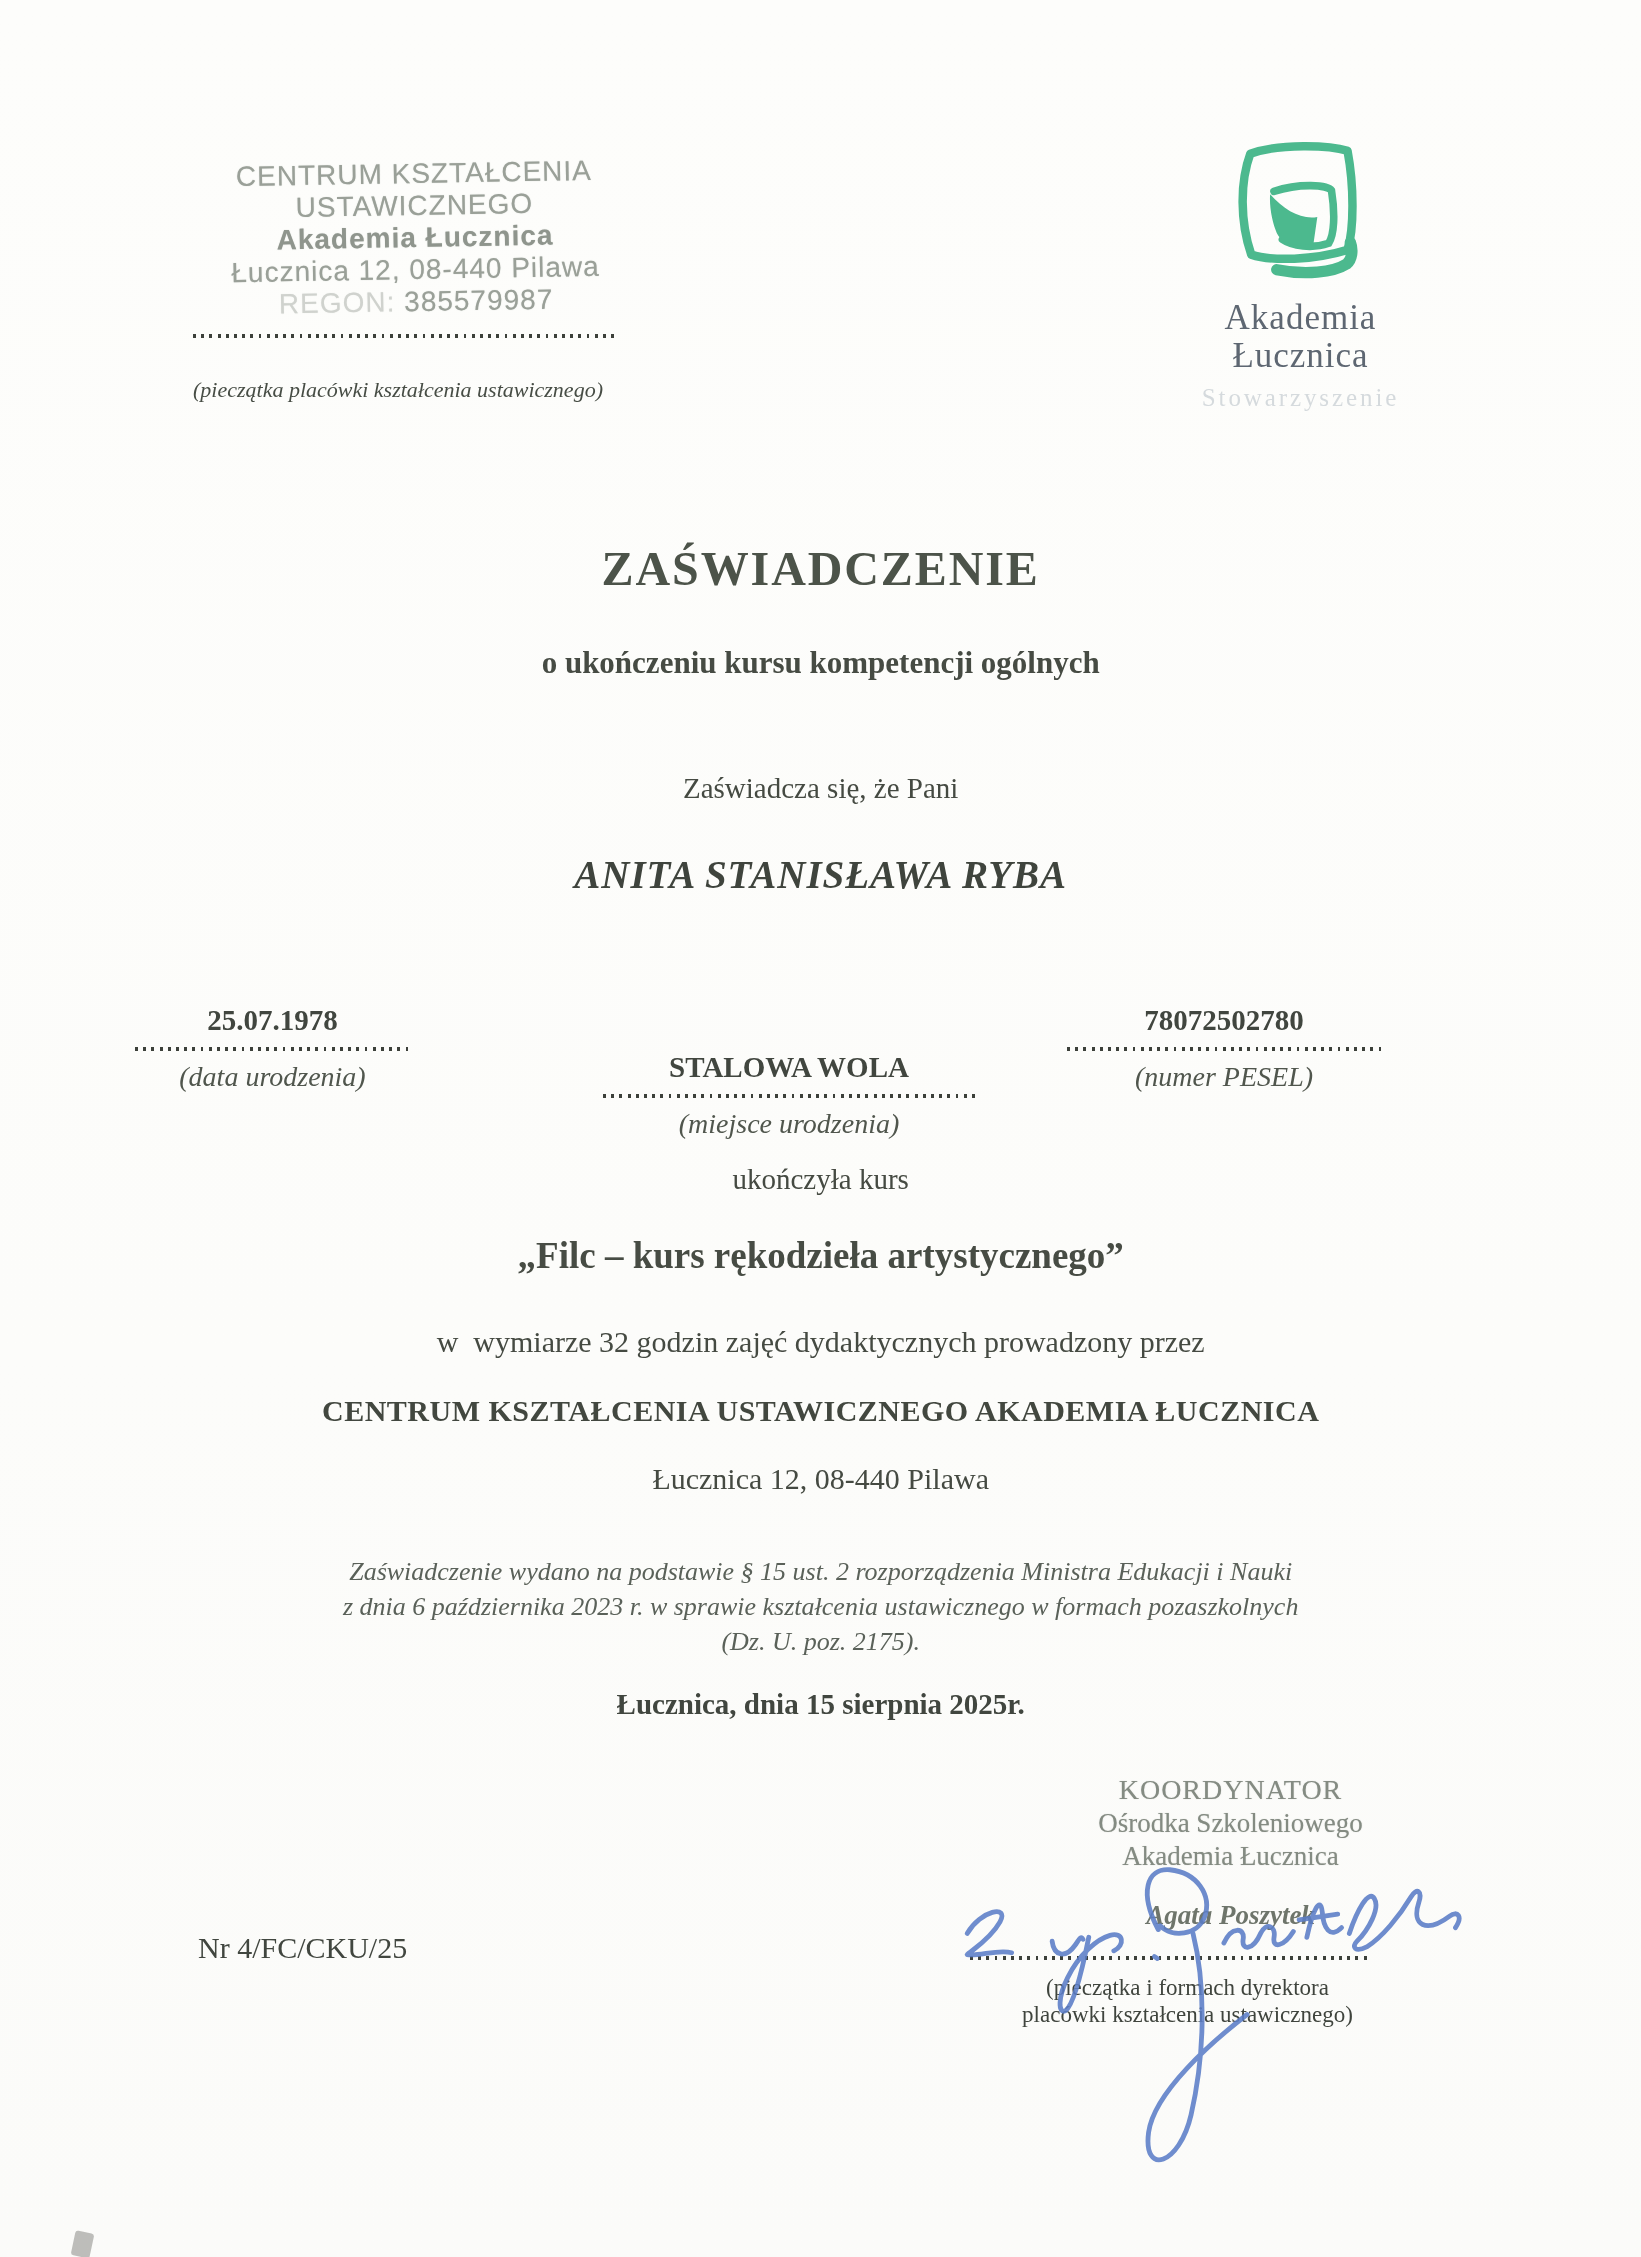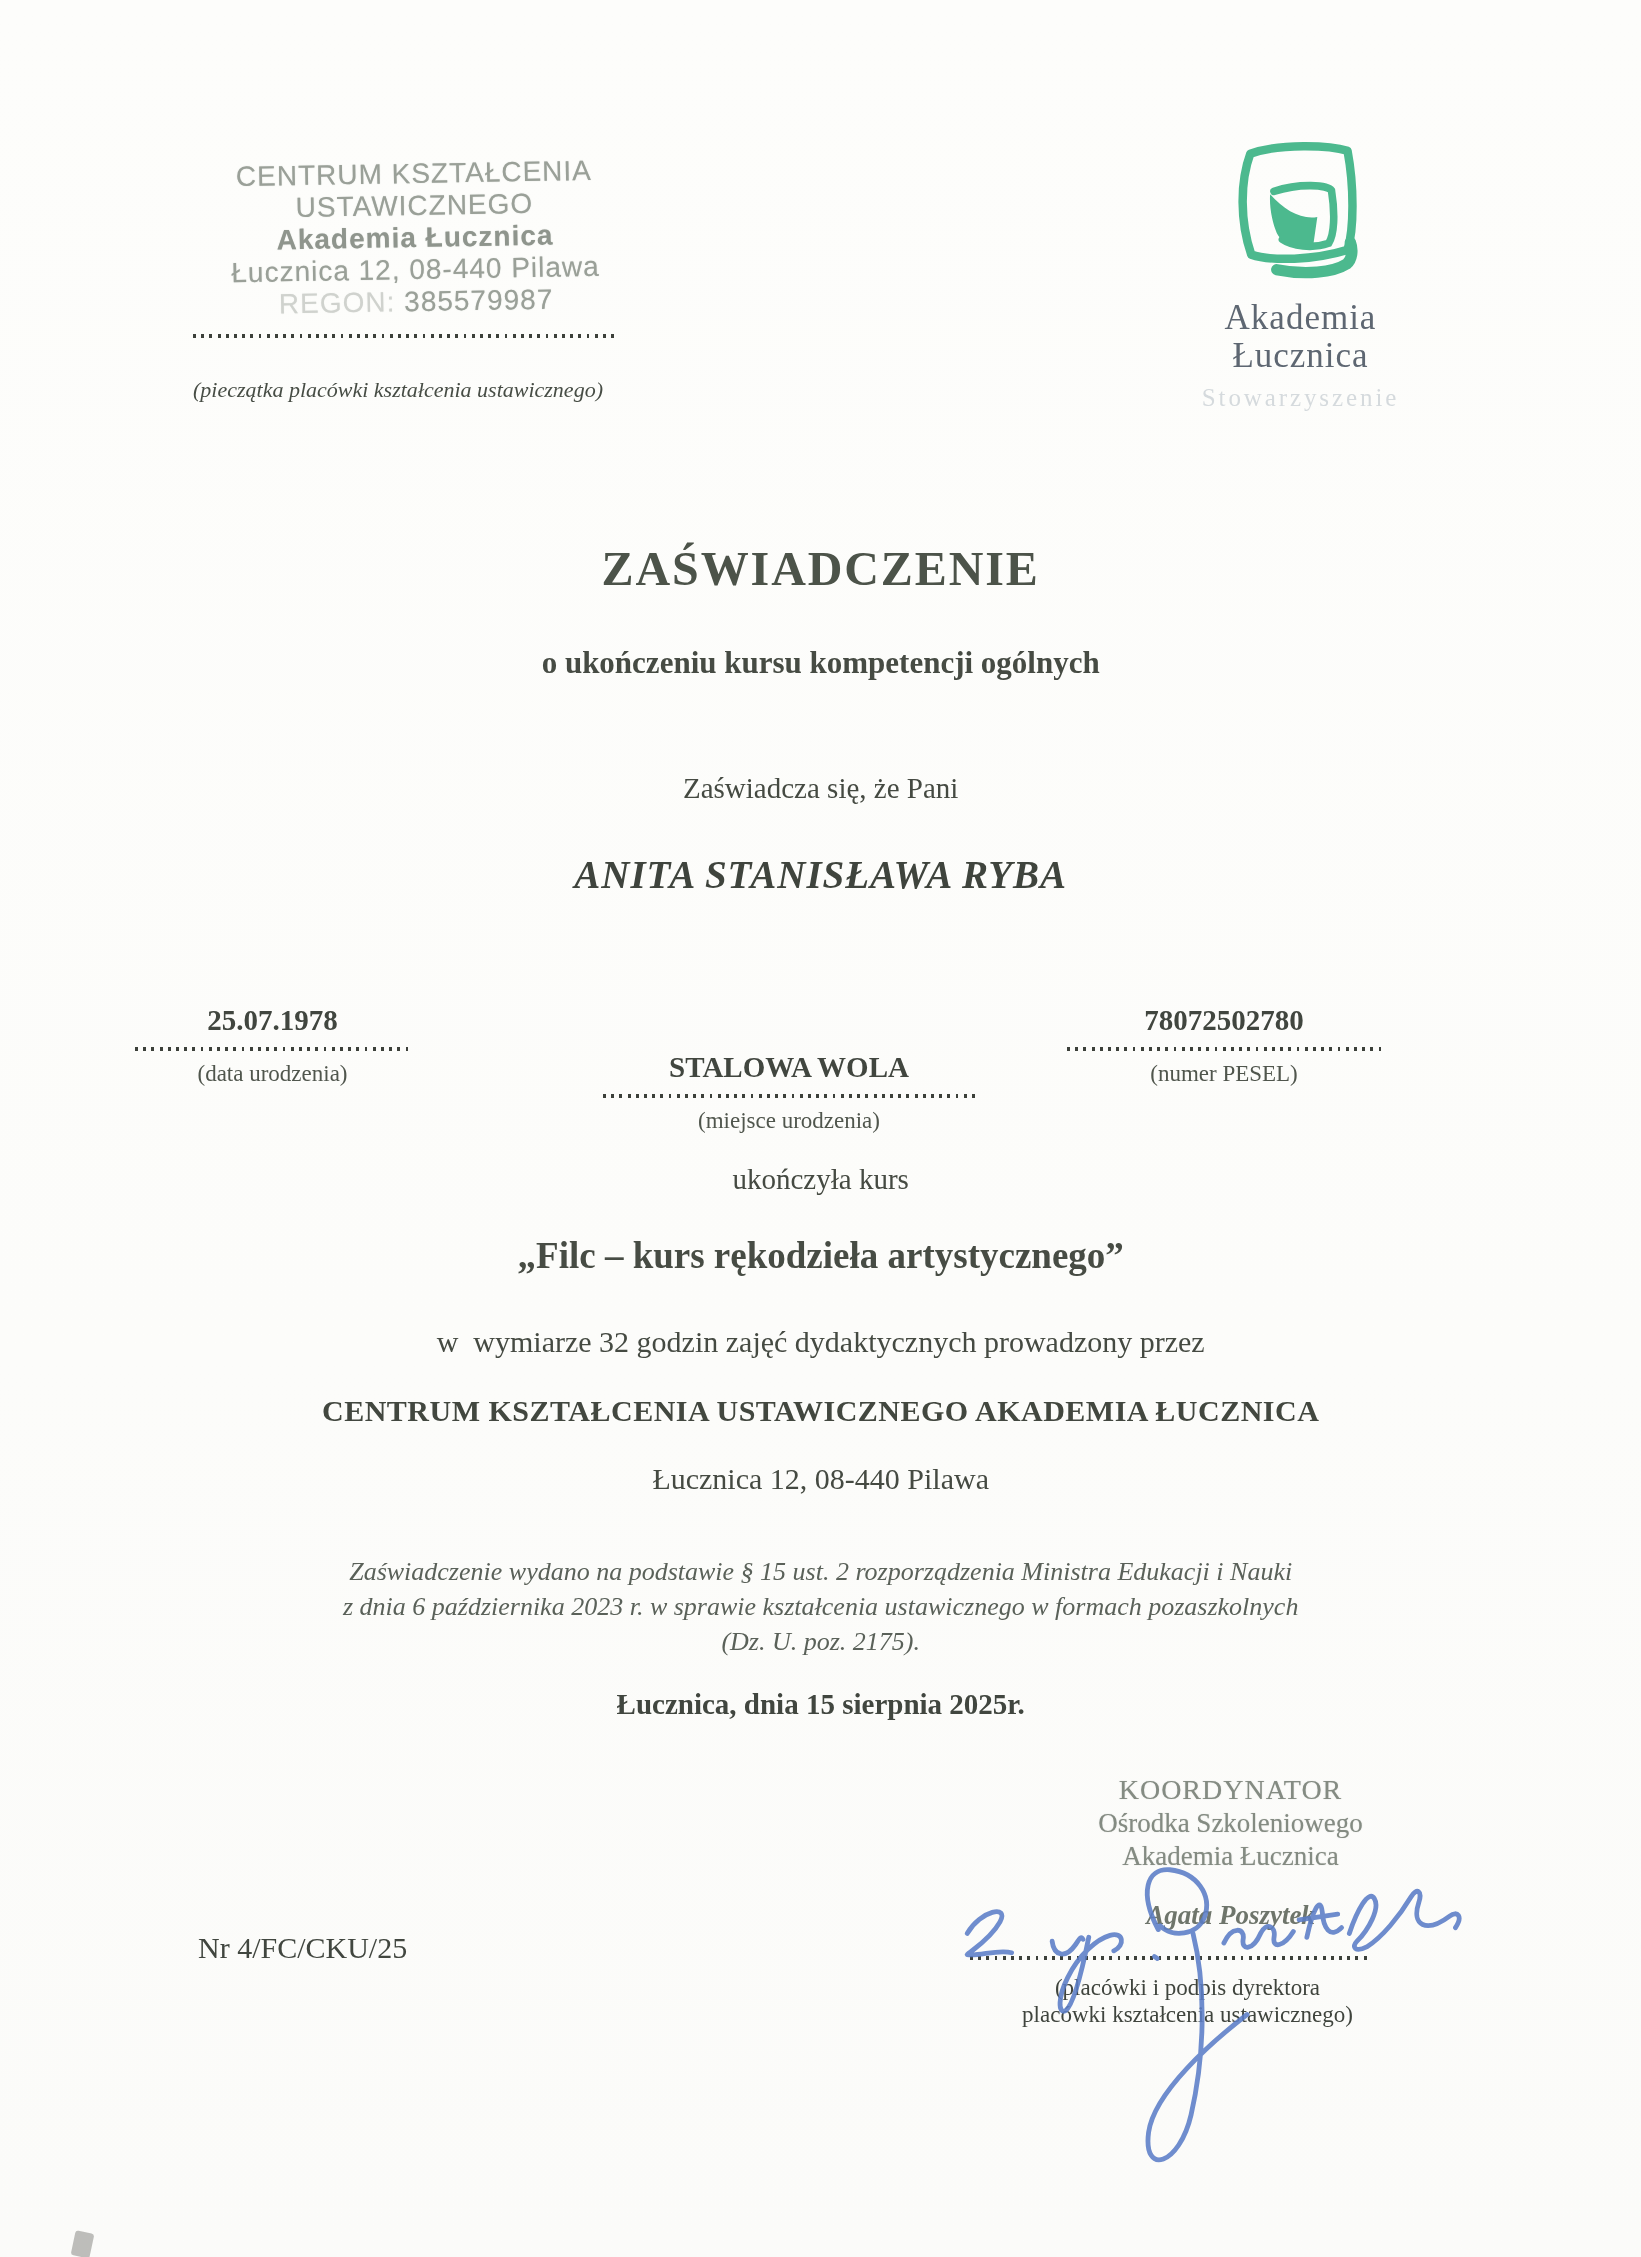--- a/index.html
+++ b/index.html
@@ -41,21 +41,21 @@
   
   .h-title{top:541px;font-size:48px;font-weight:bold;letter-spacing:1.9px;color:#4c5349;}
   .h-sub{top:645px;font-size:31px;font-weight:bold;color:#464b43;}
   .intro{top:772px;font-size:29px;}
   .person-name{top:852px;font-size:39px;font-weight:bold;font-style:italic;letter-spacing:1px;color:#3f443d;}
 
   
   .field{position:absolute;text-align:center;}
   .field .value{font-size:29px;font-weight:bold;color:#41463f;margin-bottom:10px;}
   .field .dots{margin:0 0 9.7px 0;}
-  .field .label{font-size:23px;color:#50564d;}
+  .field .label{font-style:italic;font-size:28px;color:#50564d;}
   .f1{left:135px;top:1004px;width:275px;}
   .f2{left:603px;top:1051px;width:372px;}
   .f3{left:1067px;top:1004px;width:314px;}
 
   
   .lead{top:1163px;font-size:29px;}
   .course-title{top:1234px;font-size:37px;font-weight:bold;color:#474c44;}
   .hours{top:1325px;font-size:30px;white-space:pre-wrap;}
   .provider{top:1394px;font-size:30px;font-weight:bold;letter-spacing:0.5px;color:#42473f;}
   .address{top:1462px;font-size:30px;}
@@ -141,21 +141,21 @@
   <div class="center-col issue-date">Łucznica, dnia 15 sierpnia 2025r.</div>
 
   <div class="abs role-block">
     <div class="role1">KOORDYNATOR</div>
     <div class="role2">Ośrodka Szkoleniowego</div>
     <div class="role2">Akademia Łucznica</div>
   </div>
   <div class="abs signer">Agata Poszytek</div>
   <div class="abs dots sig-dots"></div>
   <div class="abs sig-caption">
-    <div>(placówki i podpis dyrektora</div>
+    <div>(pieczątka i formach dyrektora</div>
     <div>placówki kształcenia ustawicznego)</div>
   </div>
 
   <svg class="abs signature-svg" viewBox="0 0 600 420" aria-hidden="true">
     <g fill="none" stroke="#5b7dc7" stroke-width="5" stroke-linecap="round" stroke-linejoin="round" opacity="0.88">
       <path d="M52,112 C66,88 96,82 86,100 C76,118 56,130 52,134 C64,136 84,128 98,132"></path>
       <path d="M140,120 C142,136 154,138 164,124 C168,118 170,114 172,118"></path>
       <path d="M178,116 C170,156 162,186 154,192 C146,196 146,178 156,158 C168,134 186,118 200,114 C214,110 216,124 204,130"></path>
       <path d="M246,136 l3,2"></path>
       <path d="M250,108 C230,70 238,44 262,46 C290,49 306,72 298,95 C291,114 264,117 252,104"></path>

